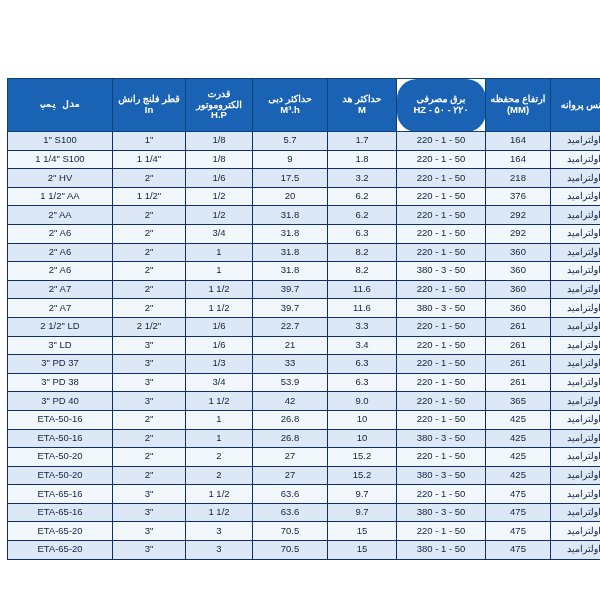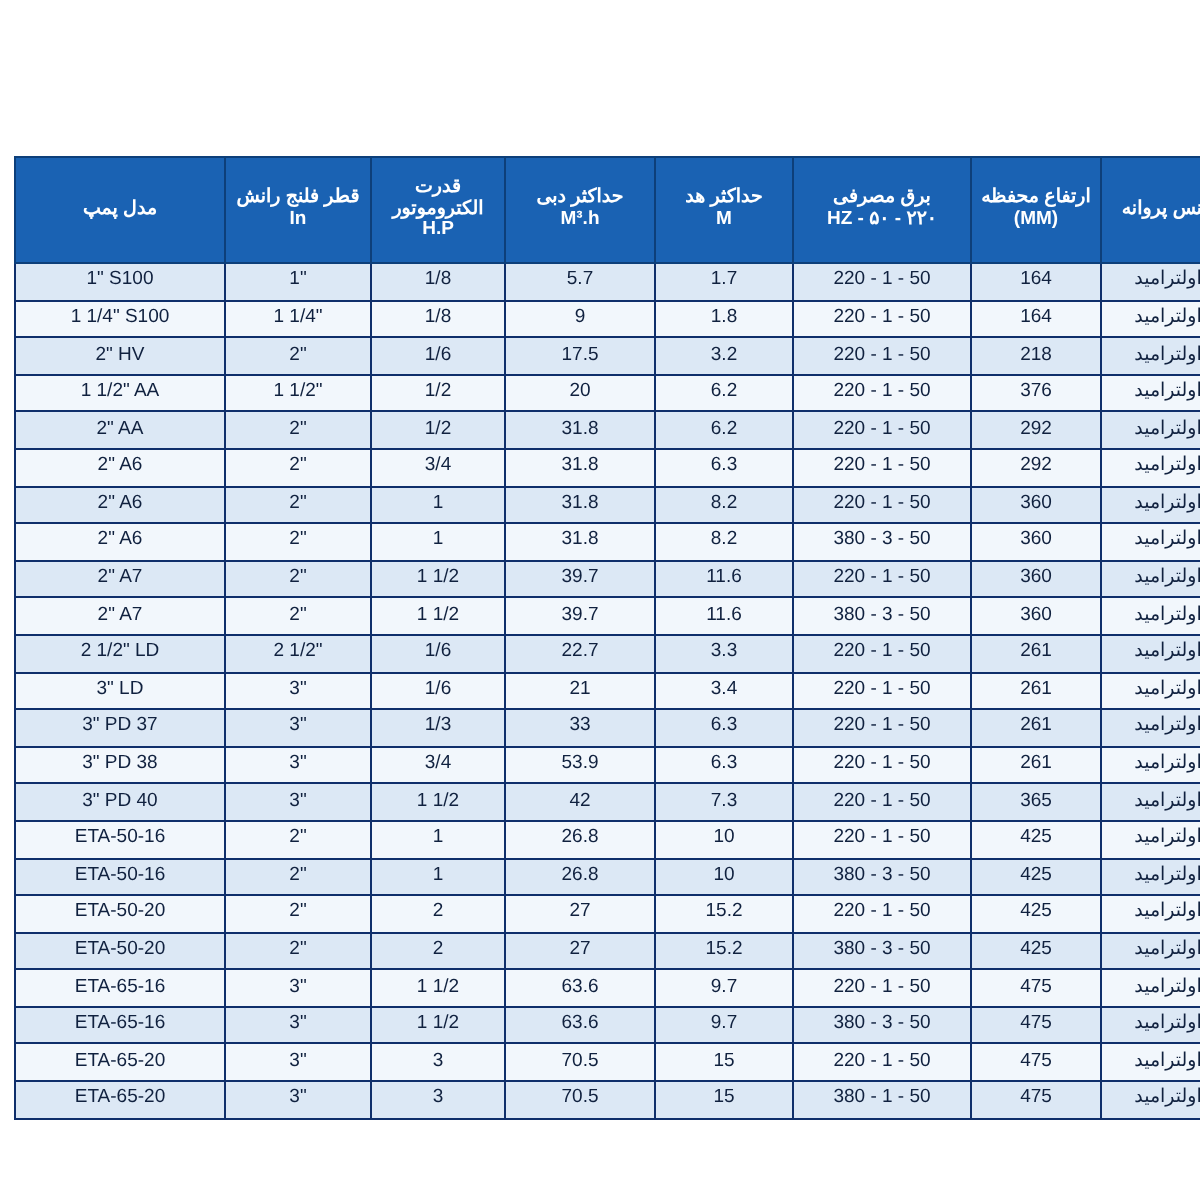--- a/index.html
+++ b/index.html
@@ -64,26 +64,26 @@
   }
   table.spec td.model {
     direction: ltr;
     font-weight: normal;
   }
   table.spec td.ltr {
     direction: ltr;
   }
   .col-jens   { width: 64px; }
   .col-ert    { width: 62px; }
-  .col-barq   { width: 86px; }
+  .col-barq   { width: 86px; border-radius: 20px; }
   .col-head   { width: 66px; }
   .col-dabi   { width: 72px; }
   .col-power  { width: 64px; margin-top: 36px; }
   .col-flange { width: 70px; margin-left: 46px; }
-  .col-model  { width: 102px; }
+  .col-model  { width: 102px; font-family: Liberation Mono, monospace; }
 </style>
 </head>
 <body>
 
 <div id="page">
   <div id="table-wrap">
     <table class="spec">
       <thead>
         <tr>
           <th class="col-jens">
@@ -257,21 +257,21 @@
             <td class="ltr">6.3</td>
             <td class="ltr">53.9</td>
             <td class="ltr">3/4</td>
             <td class="ltr">3"</td>
             <td class="model">3" PD 38</td>
           </tr>
           <tr class="odd">
             <td>اولترامید</td>
             <td class="ltr">365</td>
             <td class="ltr">220 - 1 - 50</td>
-            <td class="ltr">7.3</td>
+            <td class="ltr">9.0</td>
             <td class="ltr">42</td>
             <td class="ltr">1 1/2</td>
             <td class="ltr">3"</td>
             <td class="model">3" PD 40</td>
           </tr>
           <tr class="even">
             <td>اولترامید</td>
             <td class="ltr">425</td>
             <td class="ltr">220 - 1 - 50</td>
             <td class="ltr">10</td>

